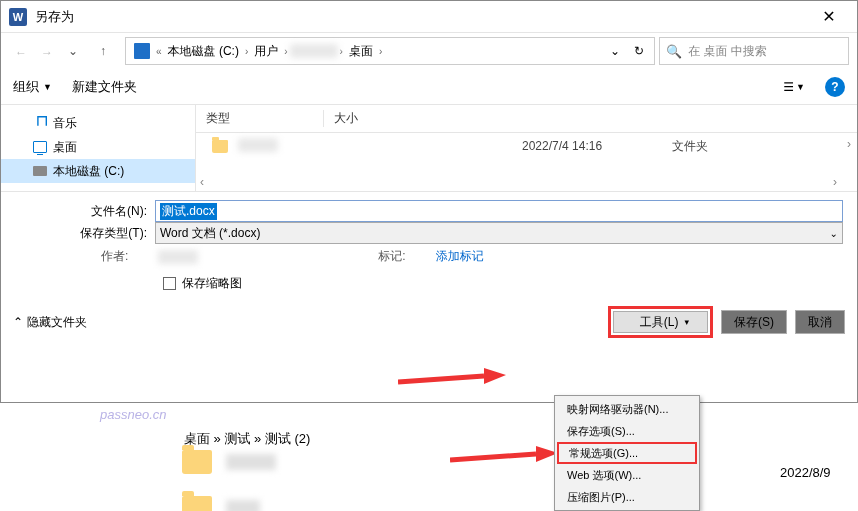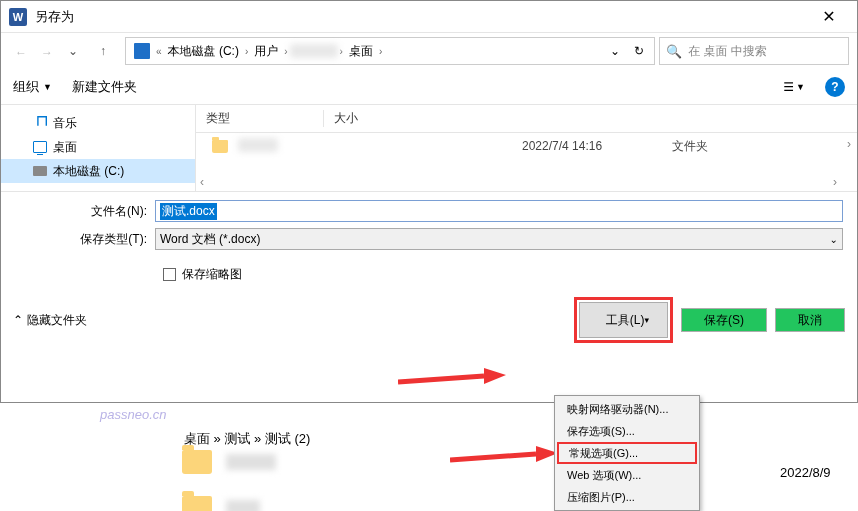--- a/index.html
+++ b/index.html
@@ -54,39 +54,39 @@
 .folder-icon { width: 16px; height: 13px; background: #fcd57a; margin-left: 16px; margin-right: 10px; border-radius: 1px 1px 2px 2px; position: relative; }
 .folder-icon::before { content:''; position:absolute; top:-3px; left:0; width:7px; height:3px; background:#fcd57a; border-radius:1px 1px 0 0; }
 .row-name { width: 274px; }
 .row-name .blurred { display: inline-block; width: 40px; height: 14px; }
 .row-date { width: 150px; padding-left: 10px; color: #444; }
 .row-type { width: 128px; padding-left: 10px; color: #444; }
 .list-scroll-right { position: absolute; right: 0; top: 28px; bottom: 0; width: 16px; display:flex; align-items:flex-start; justify-content:center; color:#888; padding-top:4px; }
 .list-scroll-bottom { position: absolute; left: 0; right: 16px; bottom: 0; height: 16px; display:flex; color:#888; }
 
 .form-area { padding: 8px 14px 0; border-top: 1px solid #e5e5e5; }
-.form-row { display: flex; align-items: center; margin-bottom: 6px; }
+.form-row { display: flex; align-items: center; }
 .form-label { width: 140px; text-align: right; padding-right: 8px; font-size: 12px; }
 .form-input { flex: 1; height: 22px; border: 1px solid #7a9fd4; background: #fff; padding: 0 4px; font-size: 12px; display:flex; align-items:center; }
 .filename-val { background: #0078d4; color: #fff; padding: 0 2px; }
 .form-select { flex: 1; height: 22px; border: 1px solid #aaa; background: #f0f0f0; padding: 0 4px; font-size: 12px; display: flex; align-items: center; justify-content: space-between; }
 
 .meta-row { display: flex; padding: 4px 0 0 86px; gap: 30px; align-items: center; font-size: 12px; }
 .meta-label { color: #555; }
 .meta-blur { filter: blur(3px); background:#e8e8e8; width:40px; height:14px; display:inline-block; }
 .tag-link { color: #0066cc; cursor: pointer; }
 
 .thumb-row { padding: 10px 0 0 148px; font-size: 12px; display: flex; align-items: center; gap: 6px; }
 .checkbox { width: 13px; height: 13px; border: 1px solid #666; background:#fff; }
 
 .footer-row { display: flex; align-items: center; padding: 14px 12px 8px; gap: 8px; }
 .hide-folders { display: flex; align-items: center; gap: 4px; cursor: pointer; font-size: 12px; }
-.btn { height: 24px; padding: 0 22px; border: 1px solid #adadad; background: #22c55e; cursor: pointer; font-size: 12px; display:flex; align-items:center; }
+.btn { height: 24px; padding: 0 12px; border: 1px solid #adadad; background: #737373; cursor: pointer; font-size: 12px; display:flex; align-items:center; }
 .tools-btn { border: 3px solid #e33; padding: 2px; display: flex; }
-.tools-inner { display:flex; align-items:center; height: 36px; padding: 0 18px 0 26px; border:1px solid #adadad; background:#e1e1e1; }
+.tools-inner { display:flex; align-items:center; height: 22px; padding: 0 18px 0 26px; border:1px solid #adadad; background:#e1e1e1; gap:6px; }
 
 .dropdown { position: absolute; background: #f2f2f2; border: 1px solid #999; box-shadow: 2px 2px 4px rgba(0,0,0,0.25); padding: 2px; z-index: 20; }
 .dd-item { height: 22px; padding: 0 14px 0 10px; display: flex; align-items: center; cursor: pointer; font-size: 11px; white-space: nowrap; }
 .dd-item.hl { border: 2px solid #e33; }
 
 .bg-row { position: absolute; display: flex; align-items: center; font-size: 13px; height: 40px; }
 .bg-folder { width: 30px; height: 24px; background: #fcd57a; border-radius: 2px 2px 3px 3px; margin-right: 14px; position: relative; }
 .bg-folder::before { content:''; position:absolute; top:-5px; left:0; width:12px; height:5px; background:#fcd57a; border-radius:2px 2px 0 0; }
 .bg-blur { filter: blur(3px); background:#e0e0e0; width:50px; height:16px; display:inline-block; }
 
@@ -206,20 +206,27 @@
       <div class="form-input">
         <span class="filename-val">测试.docx</span>
       </div>
     </div>
     <div class="form-row">
       <div class="form-label">保存类型(T):</div>
       <div class="form-select">
         <span>Word 文档 (*.docx)</span>
           <span style="font-size:10px;">⌄</span>
       </div>
+    </div>
+    <div class="meta-row">
+      <span class="meta-label">作者:</span>
+      <span class="meta-blur"></span>
+      <span style="width:120px;"></span>
+      <span class="meta-label">标记:</span>
+      <span class="tag-link">添加标记</span>
     </div>
     <div class="thumb-row">
       <span class="checkbox"></span>
       <span>保存缩略图</span>
     </div>
   </div>
 
   <div class="footer-row">
     <div class="hide-folders">
       <span>⌃</span>

